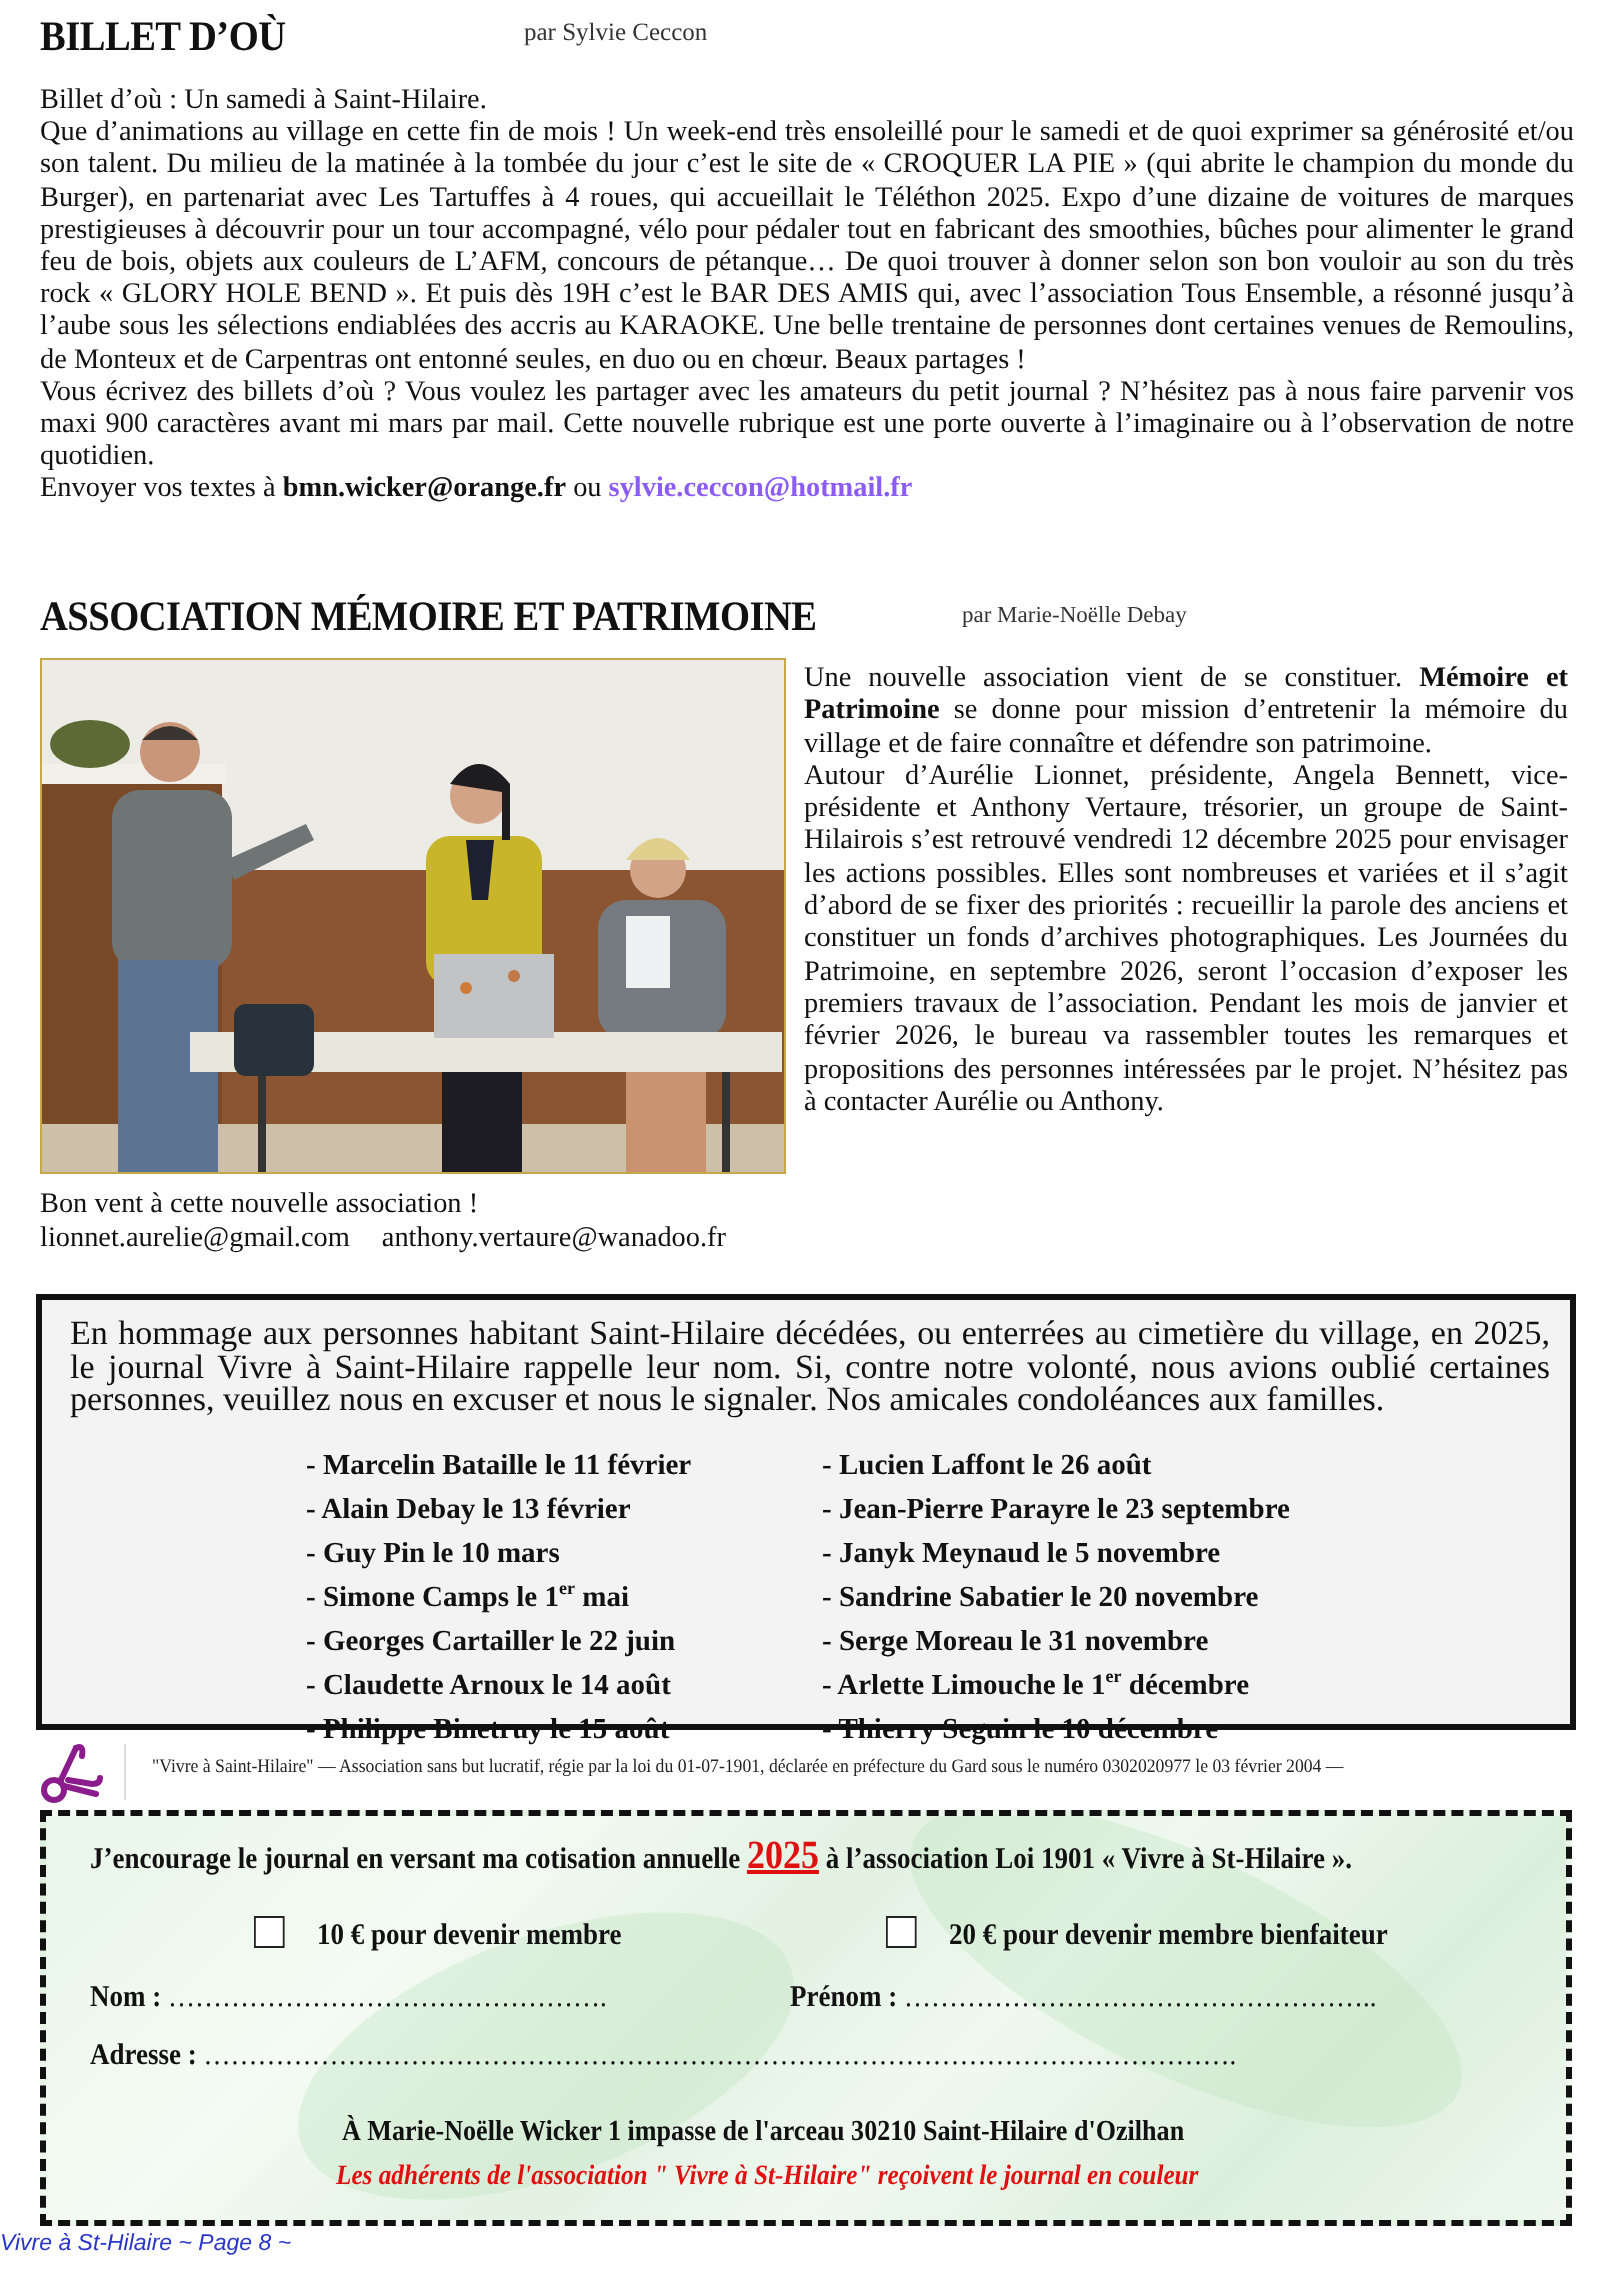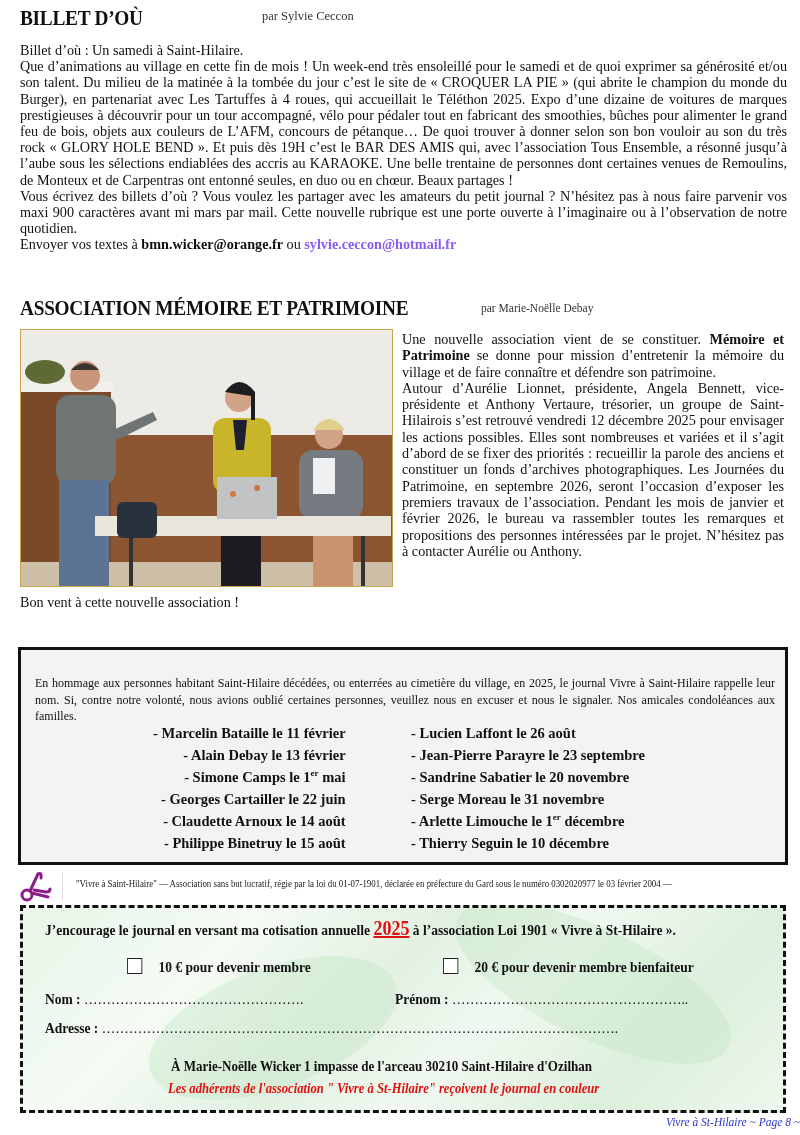--- a/index.html
+++ b/index.html
@@ -10,36 +10,36 @@
   .body-txt { font-size:14.2px; line-height:16.2px; text-align:justify; }
   .body-txt p { margin:0; }
   .it { }
   .b { font-weight:bold; }
   #billet { left:20px; top:42px; width:767px; }
   #assoc-text { left:402px; top:331px; width:382px; font-size:14.2px; line-height:16.3px; text-align:justify; }
   #photo { left:20px; top:329px; width:373px; height:258px; border:1px solid #c8a64a; box-sizing:border-box; overflow:hidden; }
   #photo-caption { left:20px; top:594px; font-size:14.2px; line-height:16.5px; }
   #photo-caption .emails span { margin-right:16px; }
   #hommage { left:18px; top:647px; width:770px; height:218px; border:3px solid #111; background:#f3f3f3; box-sizing:border-box; }
-  #hommage .intro { position:absolute; left:14px; top:25px; width:740px; font-size:12px; line-height:16.5px; text-align:justify; }
+  #hommage .intro { position:absolute; left:14px; top:9px; width:740px; font-size:17px; line-height:16.5px; text-align:justify; }
   .names { position:absolute; top:72px; font-weight:bold; font-size:14.5px; line-height:22px; }
   .names div { white-space:nowrap; }
-  #names-left { left:132px;text-align:right; }
+  #names-left { left:132px; }
   #names-right { left:390px; }
   sup { font-size:9px; vertical-align:6px; line-height:0; }
   #legal { left:76px; top:879px; font-size:9.5px; color:#222; transform:scaleX(0.93); transform-origin:left top; white-space:nowrap; }
   #legal-sep { left:62px; top:872px; width:1px; height:28px; background:#ddd; }
   #scissors { left:18px; top:868px; width:36px; height:36px; }
   #coupon { left:20px; top:905px; width:766px; height:208px; border:3px dashed #111; box-sizing:border-box; background:linear-gradient(135deg,#e9f6e9 0%,#f4fbf4 25%,#e2f1e2 45%,#f0f9f0 60%,#dcefdc 80%,#eef8ee 100%); overflow:hidden; }
   #coupon .leaf { position:absolute; border-radius:50%; background:rgba(190,225,190,0.35); }
   .cp { position:absolute; font-weight:bold; font-size:15px; transform:scaleX(0.9); transform-origin:left top; white-space:nowrap; color:#111; }
   .year { color:#e01010; font-size:20px; text-decoration:underline; }
   .chk { display:inline-block; width:15px; height:14px; border:1.5px solid #222; background:#fff; vertical-align:-2px; margin-right:18px; }
   .red-it { color:#e01010; font-style:italic; font-weight:bold; }
-  #footer { left:0; width:800px; top:1116px; text-align:right; font-style:italic; font-size:11.5px; color:#2a35c8; font-family:Liberation Serif, serif; }
+  #footer { left:0; width:800px; top:1116px; text-align:left; font-style:italic; font-size:11.5px; color:#2a35c8; font-family:Liberation Sans, sans-serif; }
 </style>
 </head>
 <body>
 
 <div class="abs h1" style="left:20px;top:6px;">BILLET D’OÙ</div>
 <div class="abs byline" style="left:262px;top:9px;">par Sylvie Ceccon</div>
 
 <div id="billet" class="abs body-txt">
   <p>Billet d’où : Un samedi à Saint-Hilaire.</p>
   <p>Que d’animations au village en cette fin de mois ! Un week-end très ensoleillé pour le samedi et de quoi exprimer sa générosité et/ou son talent. Du milieu de la matinée à la tombée du jour c’est le site de « CROQUER LA PIE » (qui abrite le champion du monde du Burger), en partenariat avec Les Tartuffes à 4 roues, qui accueillait le Téléthon 2025. Expo d’une dizaine de voitures de marques prestigieuses à découvrir pour un tour accompagné, vélo pour pédaler tout en fabricant des smoothies, bûches pour alimenter le grand feu de bois, objets aux couleurs de L’AFM, concours de pétanque… De quoi trouver à donner selon son bon vouloir au son du très rock « GLORY HOLE BEND ». Et puis dès 19H c’est le BAR DES AMIS qui, avec l’association Tous Ensemble, a résonné jusqu’à l’aube sous les sélections endiablées des accris au KARAOKE. Une belle trentaine de personnes dont certaines venues de Remoulins, de Monteux et de Carpentras ont entonné seules, en duo ou en chœur. Beaux partages !</p>
@@ -89,35 +89,38 @@
   </svg>
 </div>
 
 <div id="assoc-text" class="abs">
   <div><span>Une nouvelle association vient de se constituer. </span><span class="b">Mémoire et Patrimoine</span><span> se donne pour mission d’entretenir la mémoire du village et de faire connaître et défendre son patrimoine.</span></div>
   <div>Autour d’Aurélie Lionnet, présidente, Angela Bennett, vice-présidente et Anthony Vertaure, trésorier, un groupe de Saint-Hilairois s’est retrouvé vendredi 12 décembre 2025 pour envisager les actions possibles. Elles sont nombreuses et variées et il s’agit d’abord de se fixer des priorités : recueillir la parole des anciens et constituer un fonds d’archives photographiques. Les Journées du Patrimoine, en septembre 2026, seront l’occasion d’exposer les premiers travaux de l’association. Pendant les mois de janvier et février 2026, le bureau va rassembler toutes les remarques et propositions des personnes intéressées par le projet. N’hésitez pas à contacter Aurélie ou Anthony.</div>
 </div>
 
 <div id="photo-caption" class="abs">
   <div>Bon vent à cette nouvelle association !</div>
+  <div class="emails"><span>lionnet.aurelie@gmail.com</span><span>anthony.vertaure@wanadoo.fr</span></div>
 </div>
 
 <div id="hommage" class="abs">
   <div class="intro">En hommage aux personnes habitant Saint-Hilaire décédées, ou enterrées au cimetière du village, en 2025, le journal Vivre à Saint-Hilaire rappelle leur nom. Si, contre notre volonté, nous avions oublié certaines personnes, veuillez nous en excuser et nous le signaler. Nos amicales condoléances aux familles.</div>
   <div class="names" id="names-left">
       <div><span>- Marcelin Bataille le 11 février</span></div>
       <div><span>- Alain Debay le 13 février</span></div>
+      <div><span>- Guy Pin le 10 mars</span></div>
       <div><span>- Simone Camps le 1</span><sup>er</sup><span> mai</span></div>
       <div><span>- Georges Cartailler  le 22 juin</span></div>
       <div><span>- Claudette Arnoux le 14 août</span></div>
       <div><span>- Philippe Binetruy le 15 août</span></div>
     </div>
   <div class="names" id="names-right">
       <div><span>- Lucien Laffont le 26 août</span></div>
       <div><span> - Jean-Pierre Parayre le 23 septembre</span></div>
+      <div><span>- Janyk Meynaud le 5 novembre</span></div>
       <div><span>- Sandrine Sabatier le 20 novembre</span></div>
       <div><span>- Serge Moreau le 31 novembre</span></div>
       <div><span>- Arlette Limouche le 1</span><sup>er</sup><span> décembre</span></div>
       <div><span>- Thierry Seguin le 10 décembre</span></div>
     </div>
 </div>
 
 <svg id="scissors" class="abs" viewBox="0 0 36 36">
   <g fill="none" stroke="#8a1c8c" stroke-width="3" stroke-linecap="round">
     <circle cx="9" cy="27" r="5"></circle>

